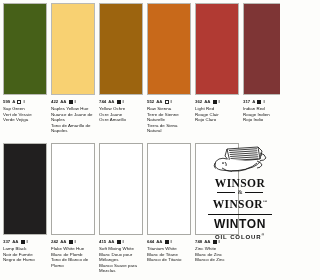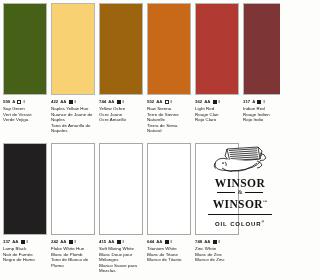--- a/index.html
+++ b/index.html
@@ -344,18 +344,19 @@
       </svg>
 
       <div class="logo-winsor">WINSOR</div>
       <div class="logo-amp">
         <span class="rule"></span>
         <span>&amp;</span>
         <span class="rule"></span>
       </div>
       <div class="logo-newton"><span>WINSOR</span><sup>™</sup></div>
       <div class="logo-divider"></div>
+      <div class="logo-winton">WINTON</div>
       <div class="logo-oil"><span>OIL COLOUR</span><sup>®</sup></div>
     </div>
 
   </div>
 
 </div>
 
 </body></html>

